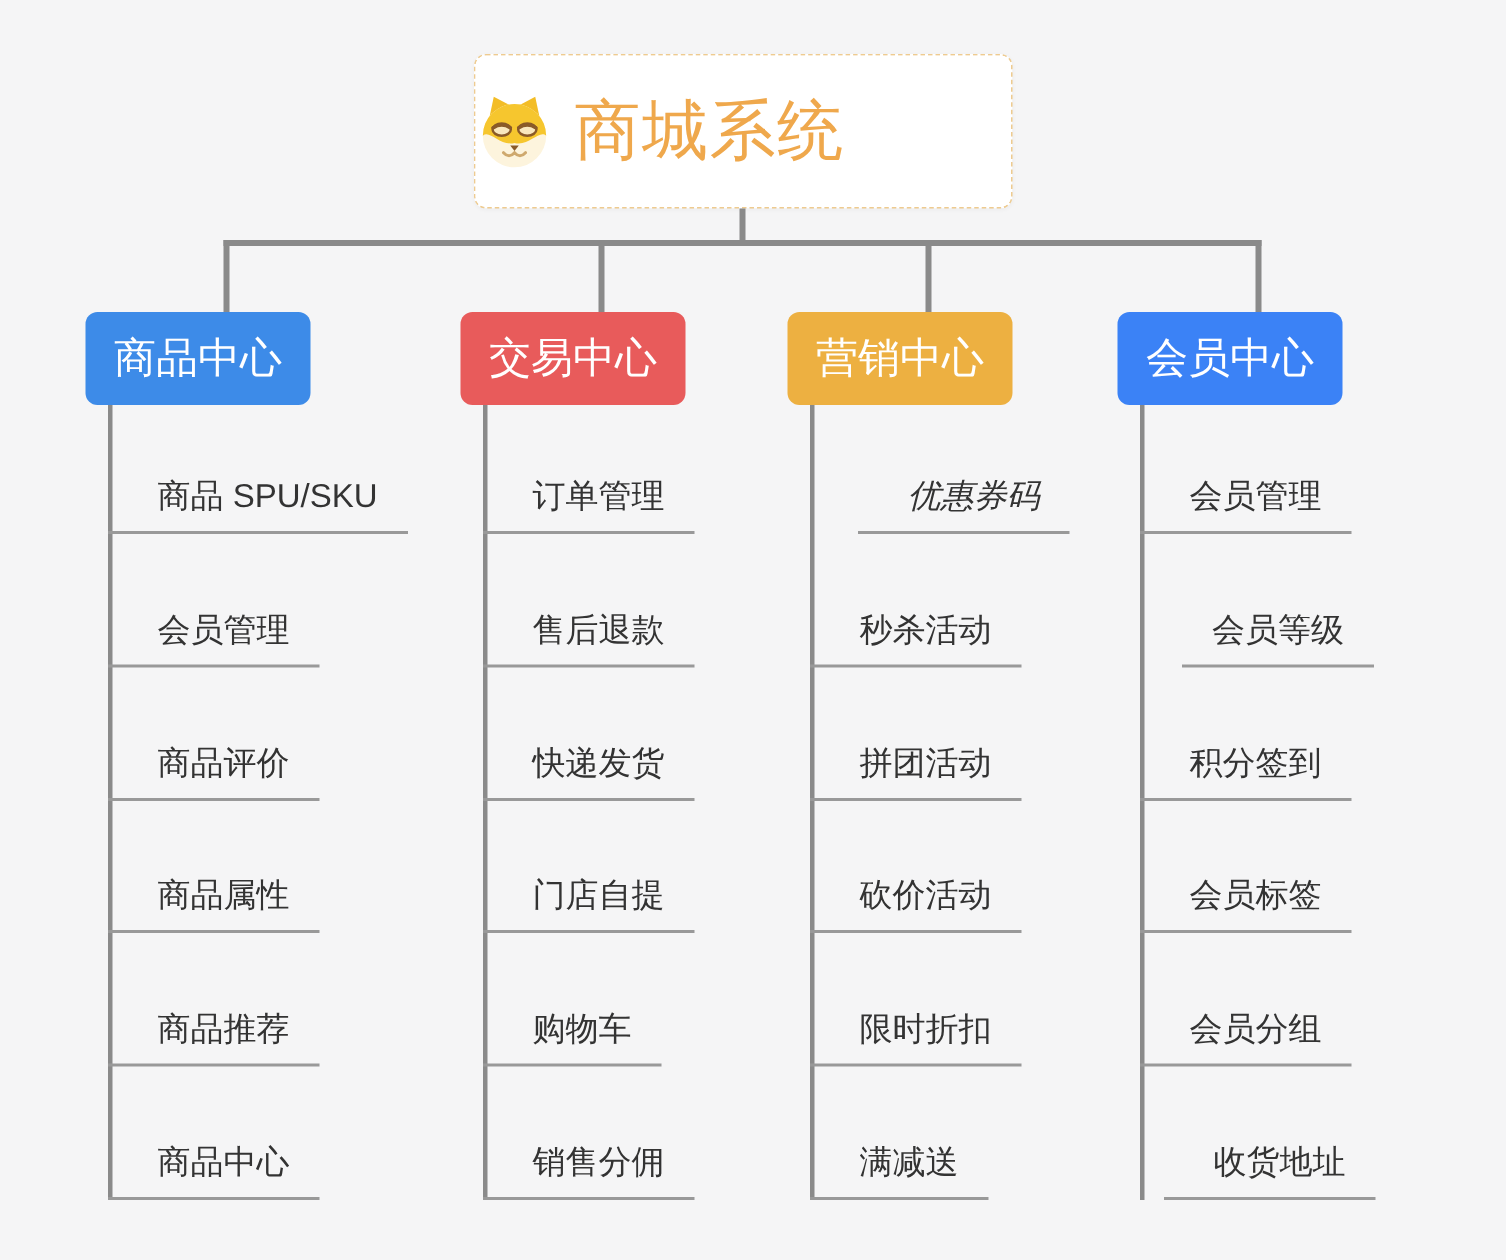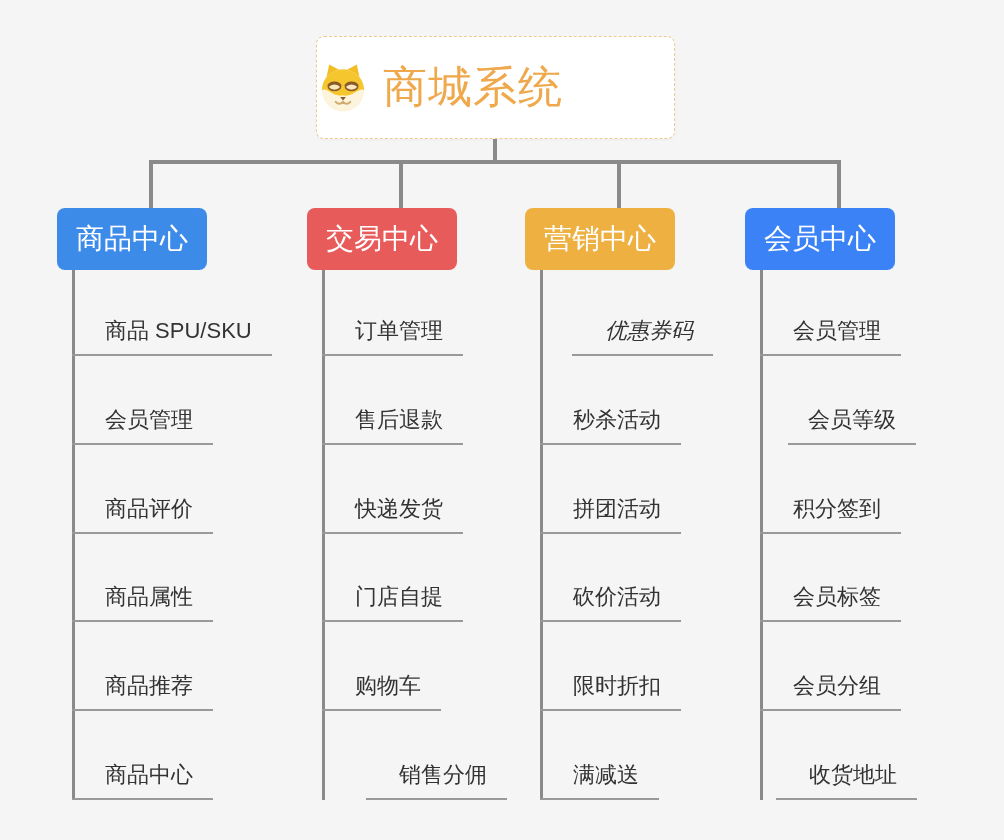--- a/index.html
+++ b/index.html
@@ -100,21 +100,21 @@
       <div class="leaf-node" style="left: 72px; top: 580px;">商品属性</div>
       <div class="leaf-node" style="left: 72px; top: 669px; text-align: right;">商品推荐</div>
       <div class="leaf-node" style="left: 72px; top: 758px;">商品中心</div>
       <div class="branch-node" style="left: 307px; background: rgb(232, 91, 91);">交易中心</div>
       <div class="trunk" style="left: 322px; top: 270px; height: 530px;"></div>
       <div class="leaf-node" style="left: 322px; top: 314px;">订单管理</div>
       <div class="leaf-node" style="left: 322px; top: 403px;">售后退款</div>
       <div class="leaf-node" style="left: 322px; top: 492px;">快递发货</div>
       <div class="leaf-node" style="left: 322px; top: 580px;">门店自提</div>
       <div class="leaf-node" style="left: 322px; top: 669px;">购物车</div>
-      <div class="leaf-node" style="left: 322px; top: 758px; margin-left: 44px;">销售分佣</div>
+      <div class="leaf-node" style="left: 322px; top: 758px;">销售分佣</div>
       <div class="branch-node" style="left: 525px; background: rgb(237, 176, 65);">营销中心</div>
       <div class="trunk" style="left: 540px; top: 270px; height: 530px;"></div>
       <div class="leaf-node" style="left: 572px; top: 314px; font-style: italic;">优惠券码</div>
       <div class="leaf-node" style="left: 540px; top: 403px;">秒杀活动</div>
       <div class="leaf-node" style="left: 540px; top: 492px;">拼团活动</div>
       <div class="leaf-node" style="left: 540px; top: 580px;">砍价活动</div>
       <div class="leaf-node" style="left: 540px; top: 669px;">限时折扣</div>
       <div class="leaf-node" style="left: 540px; top: 758px;">满减送</div>
       <div class="branch-node" style="left: 745px; background: #3b82f6;">会员中心</div>
       <div class="trunk" style="left: 760px; top: 270px; height: 530px;"></div>

